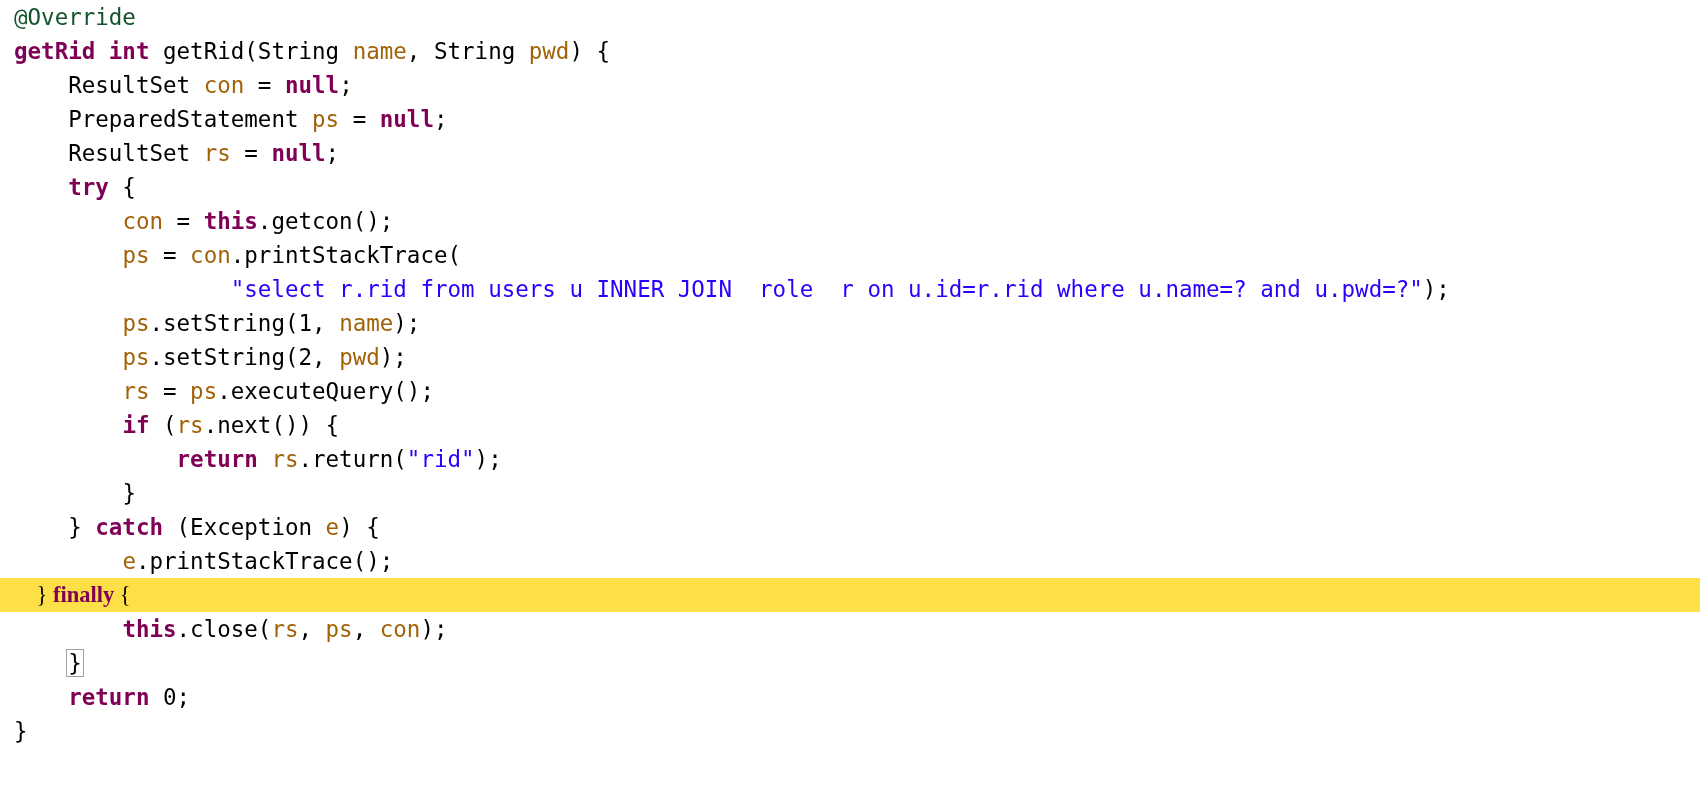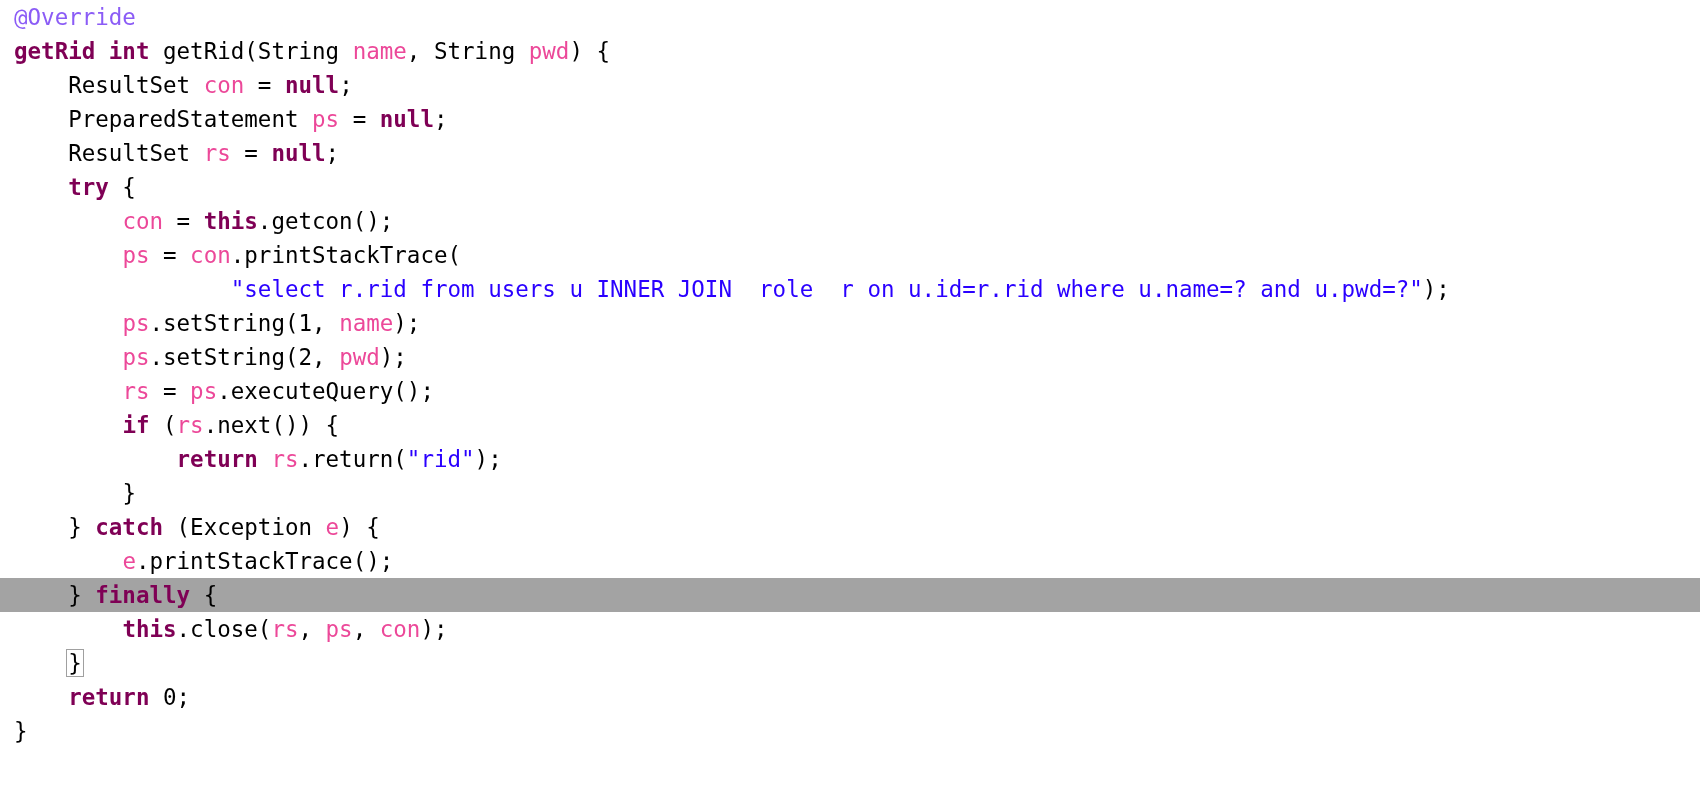--- a/index.html
+++ b/index.html
@@ -24,27 +24,28 @@
     height: 34px;
     line-height: 34px;
     font-size: 22.5px;
     white-space: pre;
     color: #000000;
     letter-spacing: 0px;
     padding-left: 14px;
     box-sizing: border-box;
   }
   .code-line.highlighted {
-    background: #a3a3a3;
+    background: #fde047;
+    font-family: Liberation Serif, serif;
   }
   
   .kw        { color: #7F0055; font-weight: bold; }
   .str       { color: #2A00FF; }
-  .anno      { color: #8b5cf6; }
-  .param     { color: #ec4899; }
+  .anno      { color: #14532d; }
+  .param     { color: #a16207; }
   .plain     { color: #000000; }
   .num       { color: #000000; }
   
   .bracket-match {
     outline: 1px solid #a0a0a0;
     padding: 0 1px;
     margin: 0 -1px;
   }
 </style>
 </head>

